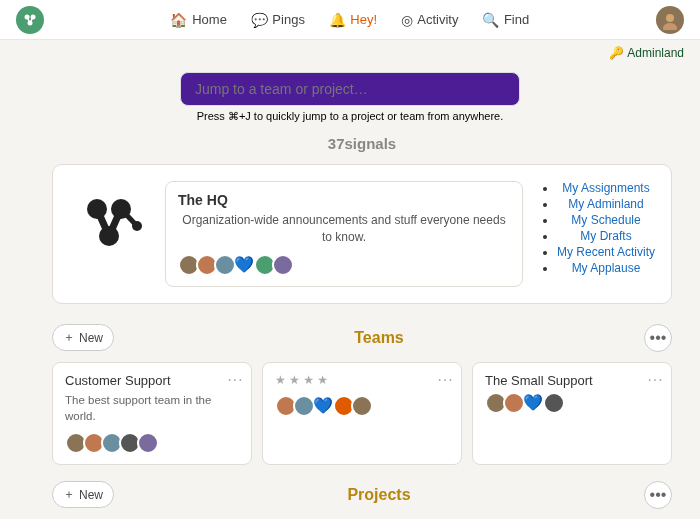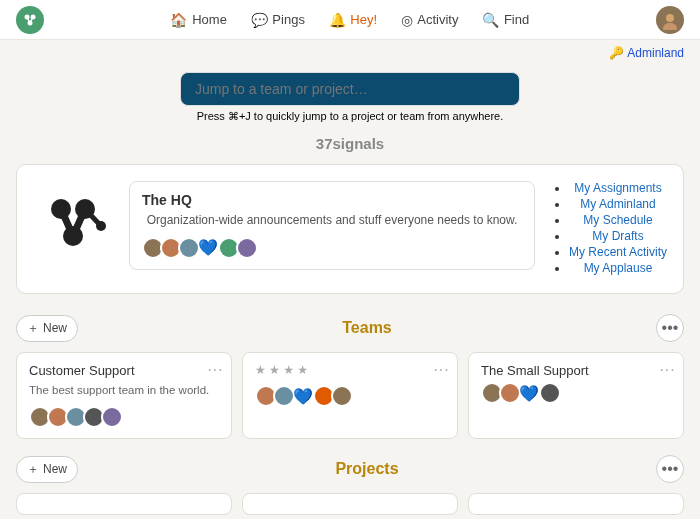--- a/index.html
+++ b/index.html
@@ -76,48 +76,49 @@
       font-size: 12px;
     }
 
     
     .adminland-bar {
       text-align: right;
       padding: 6px 16px 2px;
       font-size: 12px;
       color: #888;
     }
-    .adminland-bar a { color: #1d4ed8; text-decoration: none; }
+    .adminland-bar a { color: #14532d; text-decoration: none; }
 
     
     .search-section {
       display: flex;
       flex-direction: column;
       align-items: center;
       padding: 10px 16px 12px;
     }
     .search-box {
       width: 340px;
       padding: 8px 14px;
       border: 1px solid #ddd;
       border-radius: 8px;
       font-size: 14px;
-      background: #0c4a6e;
+      background: #4c1d95;
       color: #999;
       outline: none;
     }
     .search-hint {
       font-size: 11px;
       color: #000000;
       margin-top: 4px;
     }
 
     
     .section {
-      padding: 0 16px 16px;
+      padding: 0 28px 16px;
+      margin-left: 24px;
     }
     .section-header {
       text-align: center;
       font-size: 15px;
       font-weight: 600;
       color: #888;
       margin-bottom: 12px;
     }
 
     

